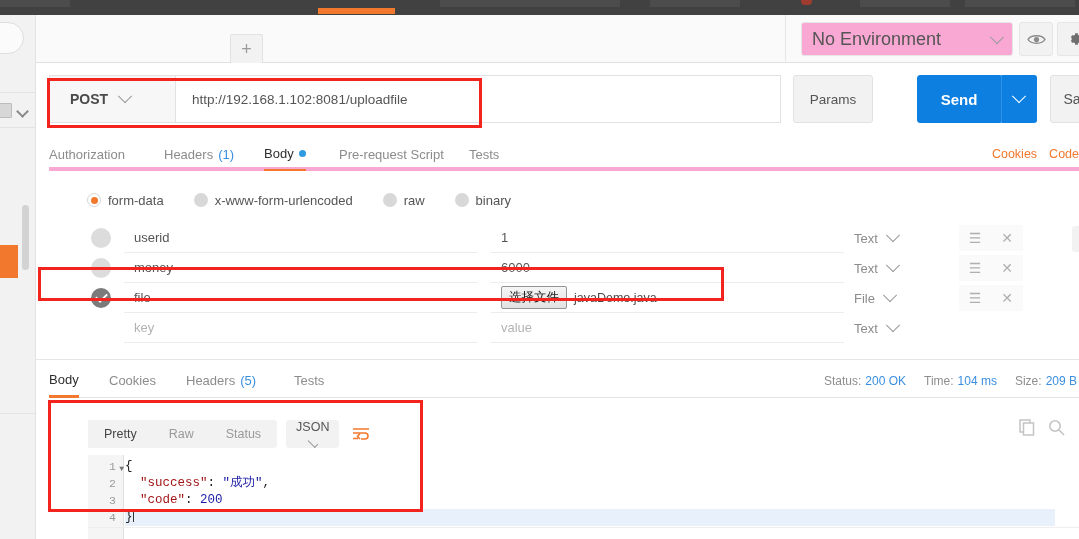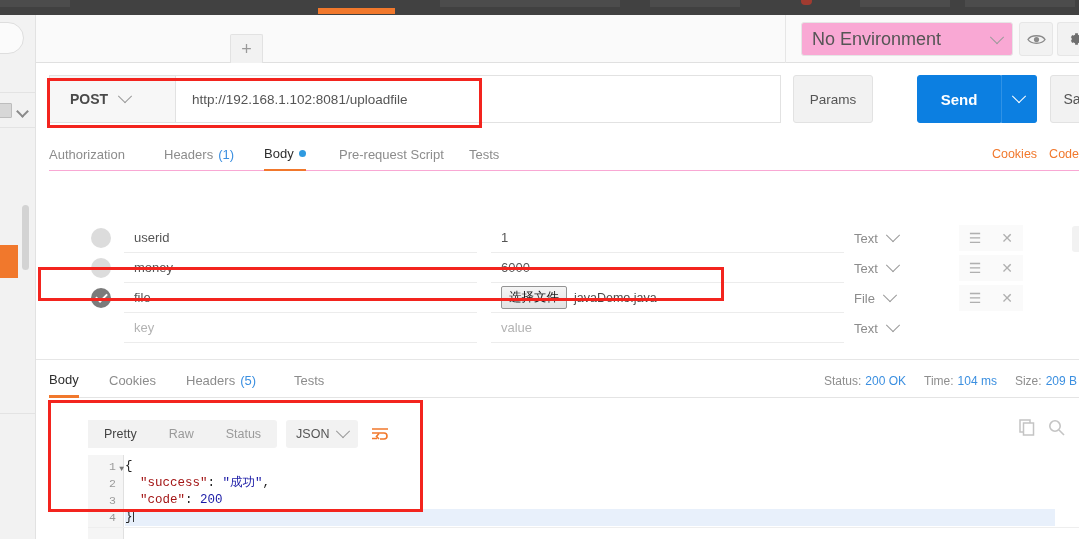--- a/index.html
+++ b/index.html
@@ -150,21 +150,21 @@
   }
   .btn.sendcv {
     left: 952px; width: 36px; background: #0c7fe1; border-color: #0c7fe1; color: #fff;
     border-left: 1px solid #2f92e6; border-radius: 0 3px 3px 0;
   }
   .btn.save { left: 1001px; width: 59px; border-radius: 3px 0 0 3px; font-size: 14px; }
 
   
   .reqtabs {
     position: absolute; left: 13px; top: 122px; width: 1030px; height: 34px;
-    border-bottom: 1px solid #f9a8d4;
+    border-bottom: 4px solid #f9a8d4;
   }
   .rt {
     position: absolute; top: 0; height: 34px; display: flex; align-items: center; gap: 5px;
     color: #8c8c8c; font-size: 13px;
   }
   .rt.active { color: #2e2e2e; border-bottom: 2px solid #f1782c; }
   .rt .cnt { color: #3b8fe0; }
   .bluedot { width: 7px; height: 7px; border-radius: 50%; background: #2f9ae0; display: inline-block; }
   .reqlinks {
     position: absolute; right: 0; top: 0; height: 34px; display: flex; align-items: center;
@@ -246,21 +246,21 @@
   .respmeta b { color: #3b8fe0; font-weight: normal; margin-left: 4px; }
 
   .viewerbar { position: absolute; left: 52px; top: 405px; width: 360px; height: 28px; display: flex; align-items: center; }
   .segbtns {
     height: 28px; background: #f2f2f2; border-radius: 3px; display: flex; align-items: flex-start;
   }
   .segbtns .sb { padding: 0 16px; font-size: 12.5px; color: #9a9a9a; line-height: 28px; }
   .segbtns .sb.active { color: #444; background: #f2f2f2; }
   .fmtsel {
     margin-left: 9px; height: 28px; background: #f2f2f2; border-radius: 3px;
-    display: flex; align-items: center; gap: 9px; padding: 0 10px; font-size: 12.5px; color: #555;
+    display: flex; align-items: center; gap: 9px; padding: 0 10px; font-size: 12.5px; color: #555; flex-direction: column;
   }
   .wrapbtn {
     margin-left: 8px; width: 28px; height: 28px; display: flex; align-items: center;
     justify-content: center; color: #f1782c;
   }
   .viewicons {
     position: absolute; right: 14px; top: 404px; display: flex; align-items: center; gap: 12px;
     color: #c4c4c4;
   }
 
@@ -378,20 +378,38 @@
       </div>
       <div class="rt" style="left:420px;">
         <span>Tests</span>
       </div>
       <div class="reqlinks">
         <span>Cookies</span>
         <span>Code</span>
       </div>
     </div>
 
+    <div class="bodytypes">
+      <label class="rlabel">
+        <span class="radio on"></span>
+        <span>form-data</span>
+      </label>
+      <label class="rlabel">
+        <span class="radio"></span>
+        <span>x-www-form-urlencoded</span>
+      </label>
+      <label class="rlabel">
+        <span class="radio"></span>
+        <span>raw</span>
+      </label>
+      <label class="rlabel">
+        <span class="radio"></span>
+        <span>binary</span>
+      </label>
+    </div>
 
     <div class="fdgrid">
 
       <div class="fdrow">
         <span class="cb"></span>
         <span class="cellk">userid</span>
         <span class="cellv">1</span>
         <span class="typesel">
           <span>Text</span>
           <span class="chevd"></span>

